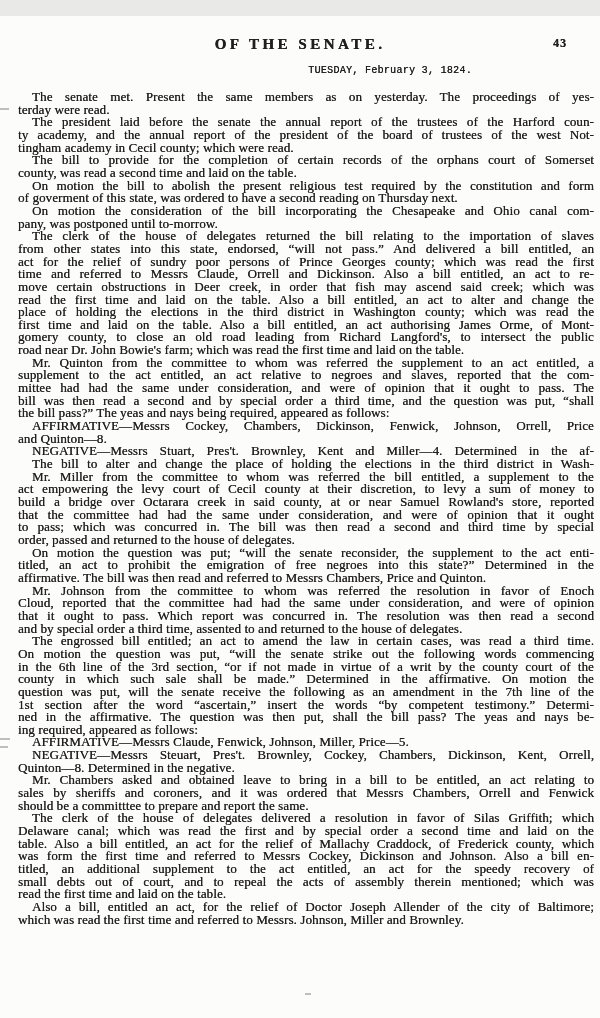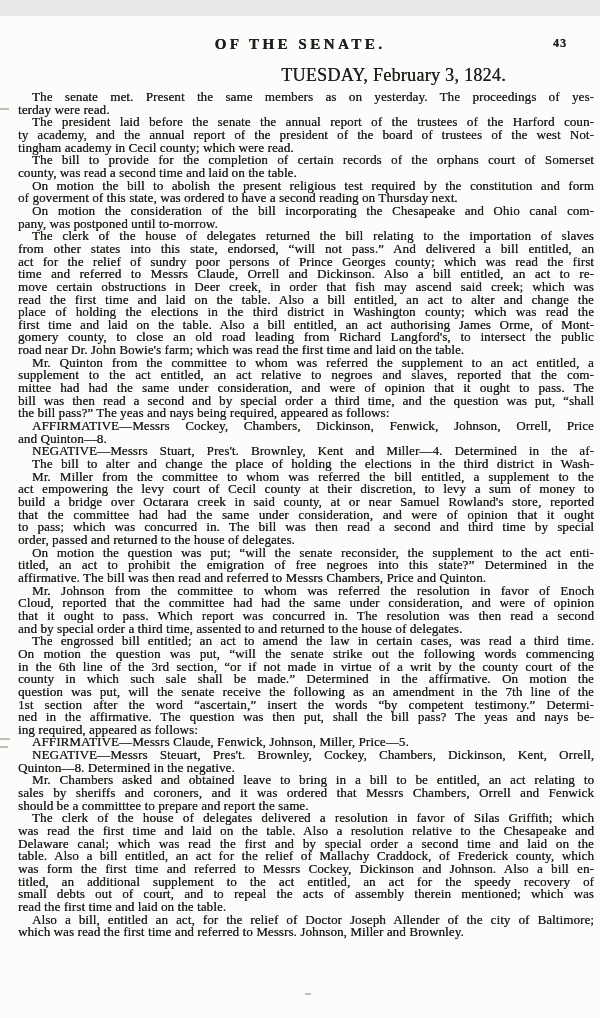--- a/index.html
+++ b/index.html
@@ -25,24 +25,25 @@
   .page-number {
     position: absolute;
     top: 20px; right: 33px;
     font-size: 12px;
     font-weight: bold;
     letter-spacing: 1px;
     text-shadow: 0.3px 0 0 currentColor;
   }
   .dateline {
     position: absolute;
-    top: 49px; right: 94px;
-    font-size: 18px;
+    top: 49px; right: 128px;
+    font-size: 10px;
     letter-spacing: 0.3px;
     text-shadow: 0.2px 0 0 currentColor;
+    font-family: Liberation Mono, monospace;
   }
   .text-block {
     position: absolute;
     left: 18px; top: 75px;
     width: 576px;
     font-size: 13px;
     line-height: 12.65px;
     letter-spacing: 0.1px;
   }
   .line {
@@ -114,21 +115,20 @@
       <div class="line">1st section after the word “ascertain,” insert the words “by competent testimony.”  Determi-</div>
       <div class="line">ned in the affirmative.  The question was then put, shall the bill pass?  The yeas and nays be-</div>
       <div class="line plast">ing required, appeared as follows:</div>
       <div class="line first plast">AFFIRMATIVE—Messrs Claude, Fenwick, Johnson, Miller, Price—5.</div>
       <div class="line first">NEGATIVE—Messrs Steuart, Pres't. Brownley, Cockey, Chambers, Dickinson, Kent, Orrell,</div>
       <div class="line plast">Quinton—8.  Determined in the negative.</div>
       <div class="line first">Mr. Chambers asked and obtained leave to bring in a bill to be entitled, an act relating to</div>
       <div class="line">sales by sheriffs and coroners, and it was ordered that Messrs Chambers, Orrell and Fenwick</div>
       <div class="line plast">should be a committtee to prepare and report the same.</div>
       <div class="line first">The clerk of the house of delegates delivered a resolution in favor of Silas Griffith; which</div>
-      <div class="line">was read the first time and laid on the table.  Also a resolution relative to the Chesapeake and</div>
       <div class="line">Delaware canal; which was read the first and by special order a second time and laid on the</div>
       <div class="line">table. Also a bill entitled, an act for the relief of Mallachy Craddock, of Frederick county, which</div>
       <div class="line">was form the first time and referred to Messrs Cockey, Dickinson and Johnson.  Also a bill en-</div>
       <div class="line">titled, an additional supplement to the act entitled, an act for the speedy recovery of</div>
       <div class="line">small debts out of court, and to repeal the acts of assembly therein mentioned; which was</div>
       <div class="line plast">read the first time and laid on the table.</div>
       <div class="line first">Also a bill, entitled an act, for the relief of Doctor Joseph Allender of the city of Baltimore;</div>
       <div class="line plast">which was read the first time and referred to Messrs. Johnson, Miller and Brownley.</div>
     </div>
 

